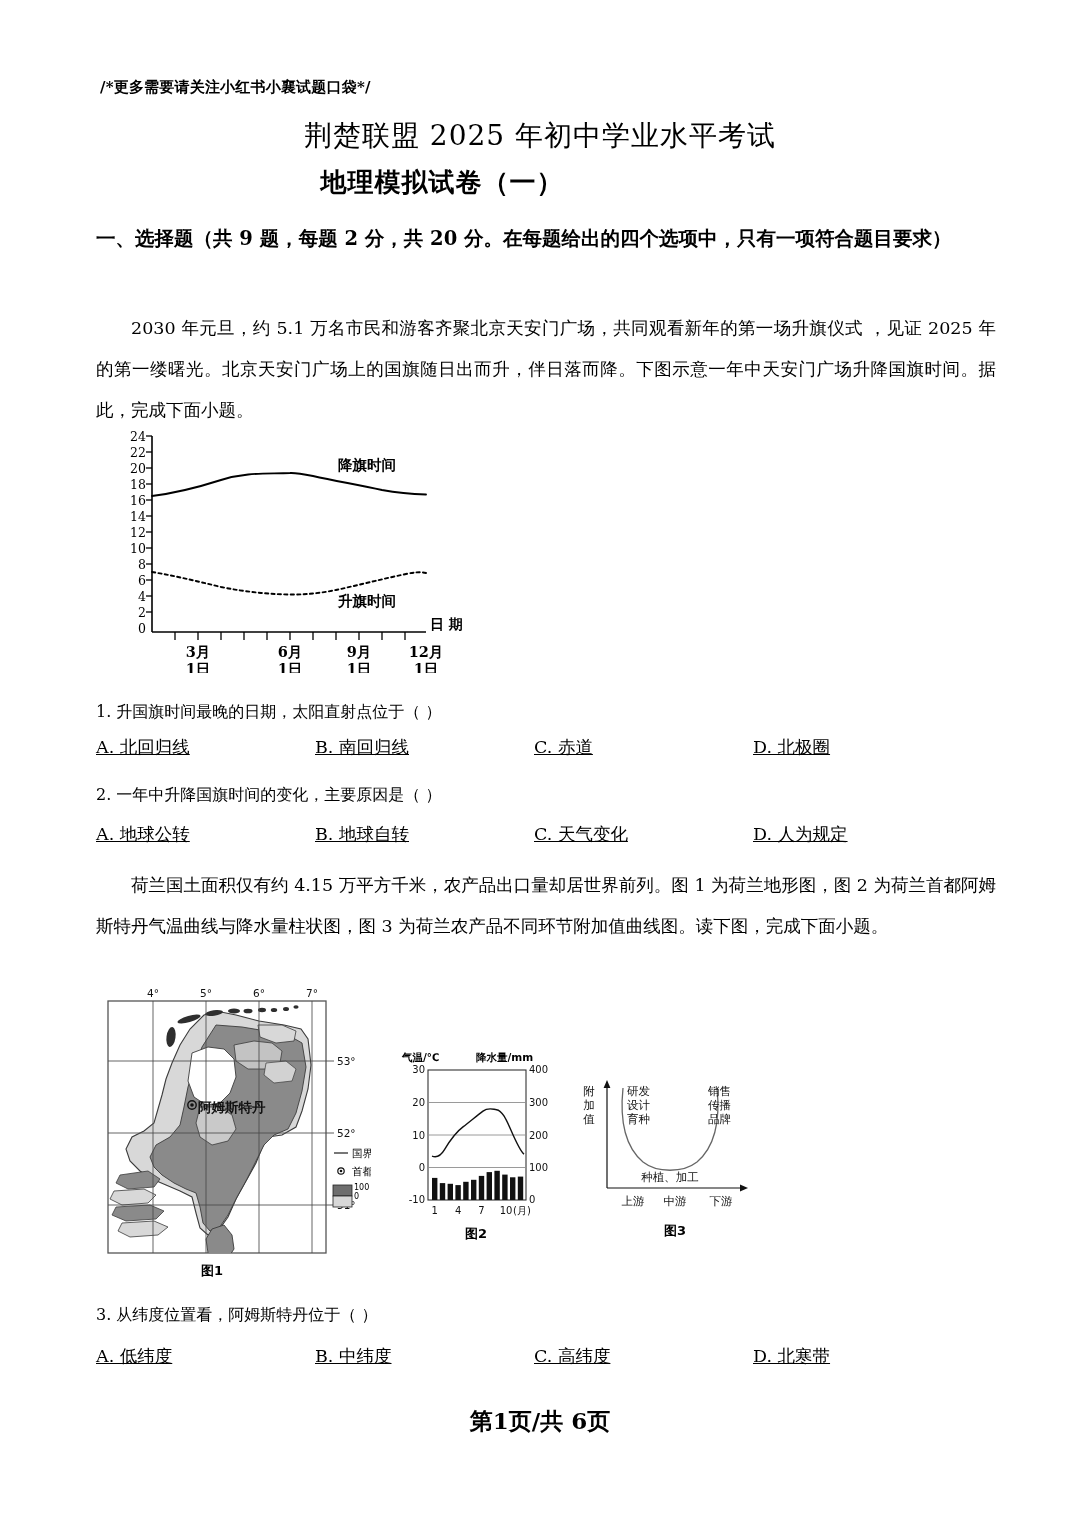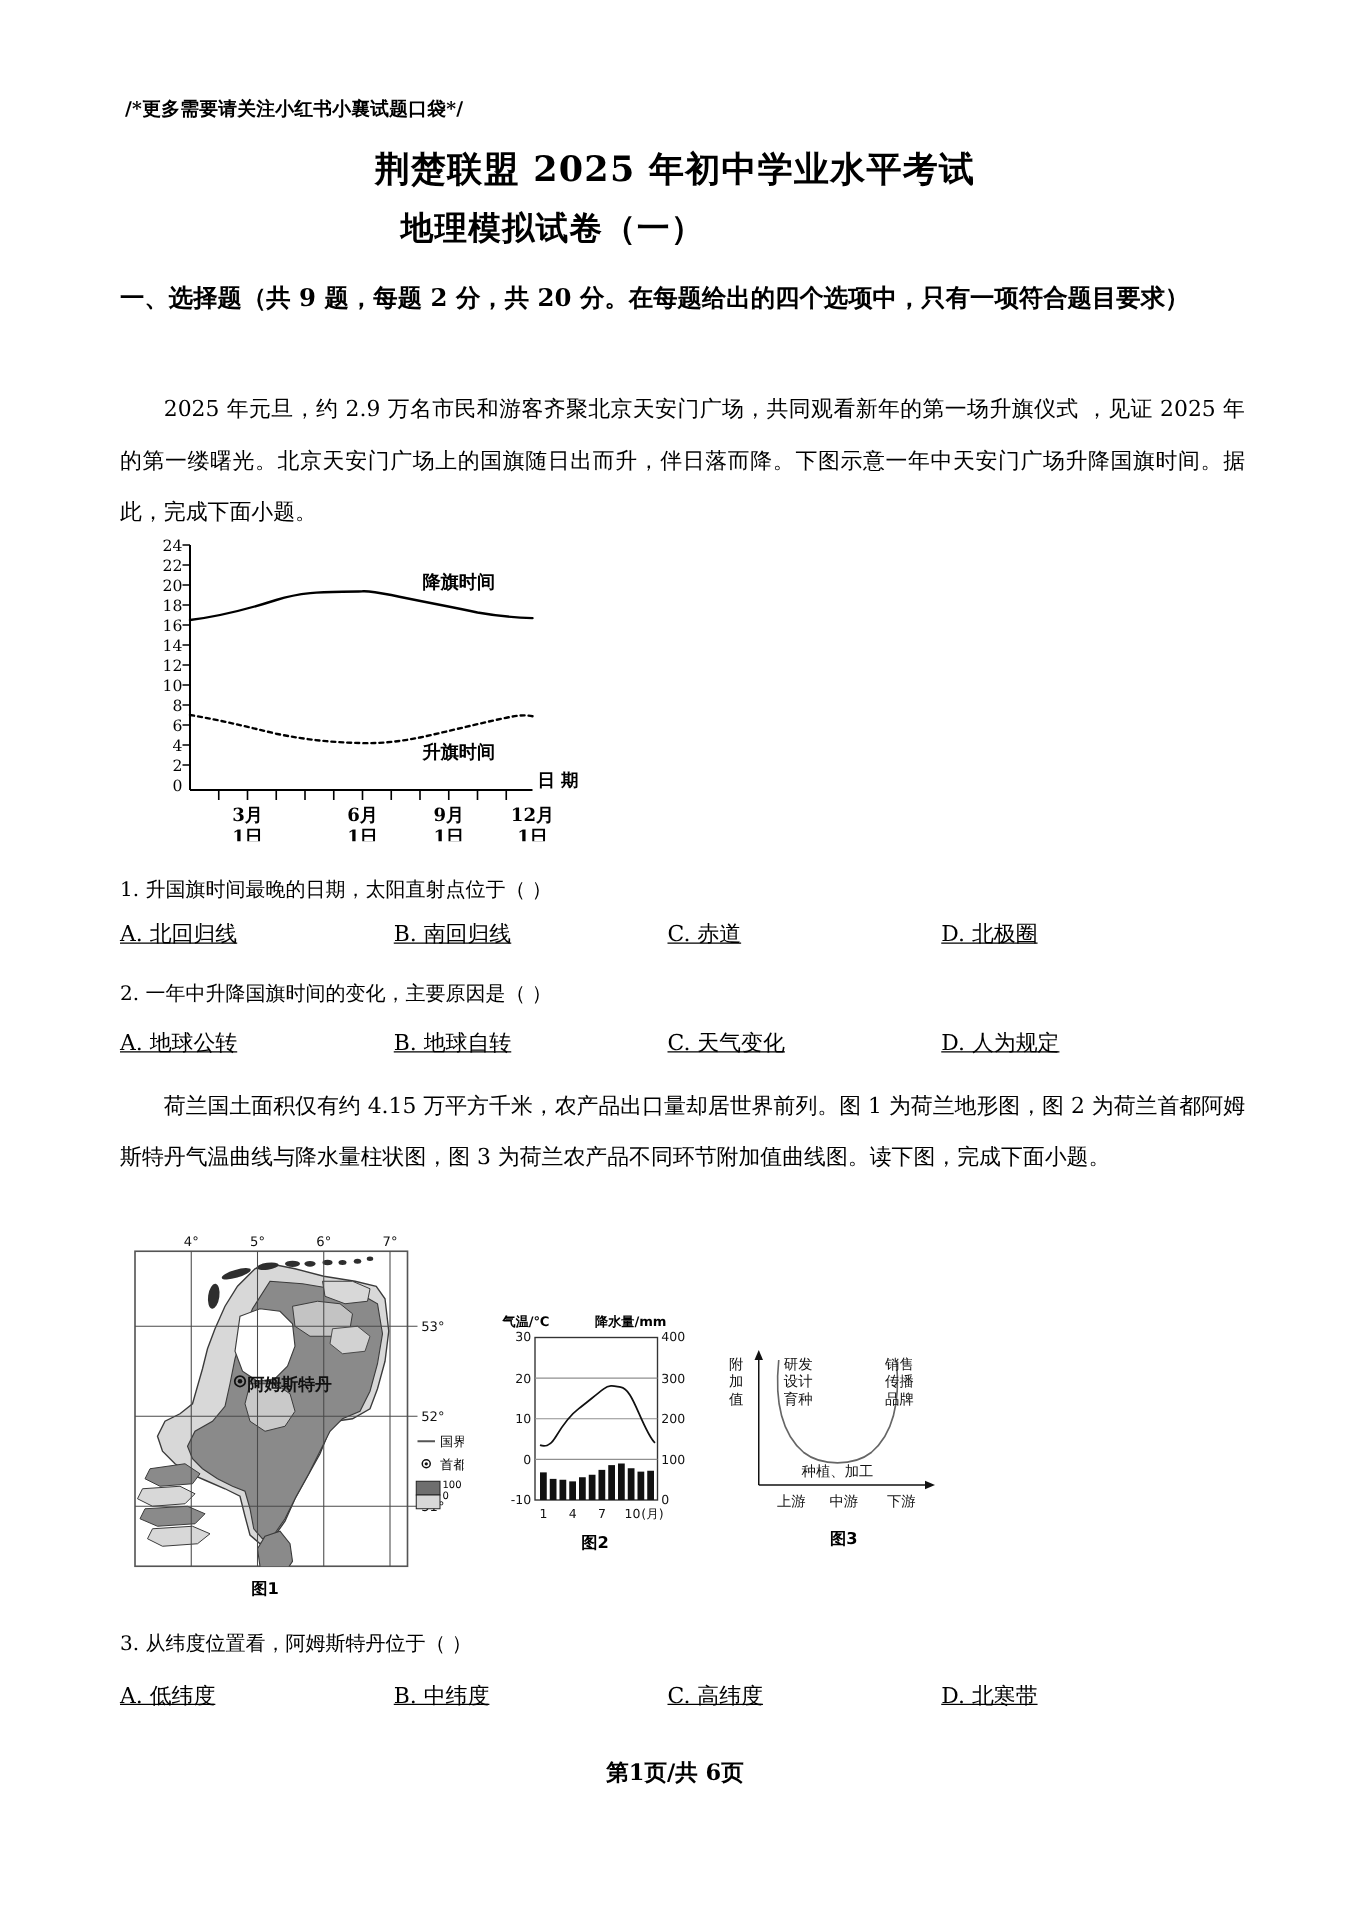--- a/index.html
+++ b/index.html
@@ -18,21 +18,21 @@
     width:1080px;height:1526px;padding-left:15px;
   }
   .watermark{
     position:absolute;left:100px;top:78px;
     font-size:15px;font-weight:bold;
     font-family:"DejaVu Serif","Liberation Serif",serif;
     letter-spacing:0.2px;
   }
   .title1{
     position:absolute;left:0;top:117px;width:1080px;
-    text-align:center;font-size:28px;font-weight:bold;
+    text-align:center;font-size:28px;font-weight:normal;
     letter-spacing:1px;
   }
   .title2{
     position:absolute;left:0;top:165px;width:884px;
     text-align:center;font-size:26px;font-weight:bold;
     letter-spacing:1px;
   }
   .section-head{
     position:absolute;left:96px;top:218px;width:900px;
     font-size:19.5px;font-weight:bold;line-height:41px;
@@ -53,21 +53,21 @@
     font-size:17.5px;
     display:flex;
     text-decoration:underline;
   }
   .opts > span{display:inline-block;}
   .o1{width:219px;}
   .o2{width:219px;}
   .o3{width:219px;}
   .footer{
     position:absolute;left:0;top:1406px;width:1080px;
-    text-align:center;font-size:18px;font-weight:bold;
+    text-align:center;font-size:23px;font-weight:bold;
   }
   
   .fig{position:absolute;}
   svg{display:block;}
   .cap{
     font-family:"DejaVu Sans","Liberation Sans",sans-serif;
     font-size:13px;
   }
 </style>
 </head>
@@ -75,21 +75,21 @@
 
 <div class="page">
 
   <div class="watermark">/*更多需要请关注小红书小襄试题口袋*/</div>
 
   <div class="title1">荆楚联盟 2025 年初中学业水平考试</div>
   <div class="title2">地理模拟试卷（一）</div>
 
   <div class="section-head">一、选择题（共 9 题，每题 2 分，共 20 分。在每题给出的四个选项中，只有一项符合题目要求）</div>
 
-  <div class="para" style="left:96px;top:308px;width:900px;">2025 年元旦，约 2.9 万名市民和游客齐聚北京天安门广场，共同观看新年的第一场升旗仪式 ，见证 2025 年的第一缕曙光。北京天安门广场上的国旗随日出而升，伴日落而降。下图示意一年中天安门广场升降国旗时间。据此，完成下面小题。</div>
+  <div class="para" style="left:96px;top:308px;width:900px;">2030 年元旦，约 5.1 万名市民和游客齐聚北京天安门广场，共同观看新年的第一场升旗仪式 ，见证 2025 年的第一缕曙光。北京天安门广场上的国旗随日出而升，伴日落而降。下图示意一年中天安门广场升降国旗时间。据此，完成下面小题。</div>
 
   <div class="fig" style="left:96px;top:428px;">
     <svg width="380" height="245" viewBox="0 0 380 245" xmlns="http://www.w3.org/2000/svg">
 
       <g stroke="#000" stroke-width="1.6" fill="none">
         <line x1="56" y1="8" x2="56" y2="204"></line>
         <line x1="56" y1="204" x2="330" y2="204"></line>
       </g>
 
       <g font-family="DejaVu Serif, Liberation Serif, serif" font-size="12.5" fill="#000">

